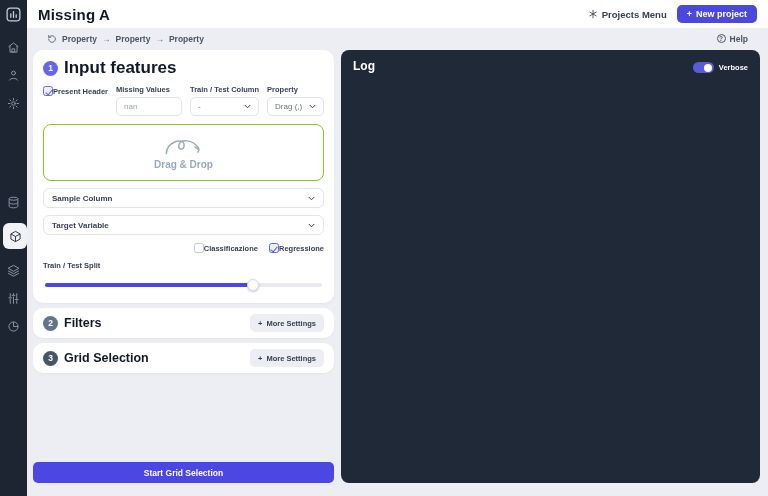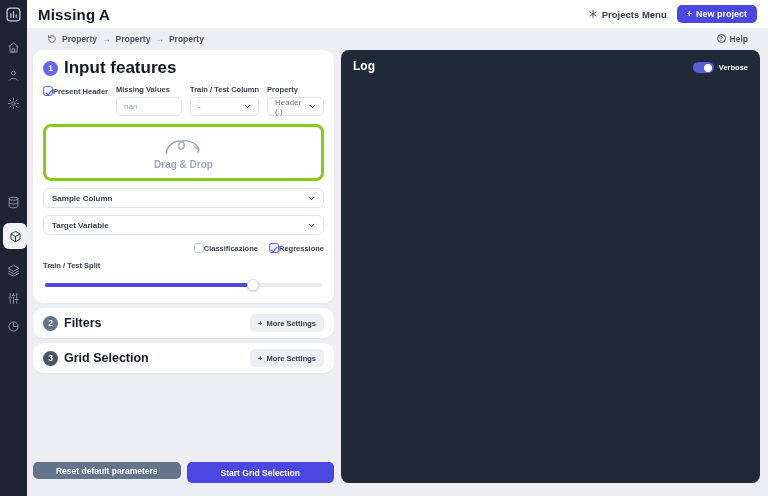--- a/index.html
+++ b/index.html
@@ -45,21 +45,21 @@
   .field-label { font-size:7.5px; font-weight:bold; color:#374151; margin-bottom:3px; white-space:nowrap; }
   .checkbox-line { display:flex; align-items:center; cursor:pointer; }
   .cbx { width:10px; height:10px; border:1px solid #c3c9d6; border-radius:2.5px; background:#fff; position:relative; flex:none; }
   .cbx.checked { border-color:#6366f1; background:#eef0fe; }
   .cbx.checked::after { content:""; position:absolute; left:2.5px; top:0.5px; width:3px; height:6px; border:solid #5a5bd8; border-width:0 1.5px 1.5px 0; transform:rotate(40deg); }
   .cbx-label { font-size:7.5px; font-weight:bold; color:#374151; white-space:nowrap; }
   .tinput { width:66px; height:19px; border:1px solid #e0e4eb; border-radius:5px; padding:0 7px; font-size:8px; color:#9ca3af; font-family:inherit; background:#fff; }
   .tselect { height:19px; border:1px solid #e0e4eb; border-radius:5px; padding:0 7px; font-size:8px; color:#6b7280; background:#fff; display:flex; align-items:center; justify-content:space-between; cursor:pointer; }
   .chev { width:7px; height:5px; flex:none; margin-left:6px; color:#374151; }
 
-  .dropzone { margin-top:8px; border:3px solid #84cc16; border-radius:8px; height:57px; display:flex; flex-direction:column; align-items:center; justify-content:center; cursor:pointer; }
+  .dropzone { margin-top:8px; border:1px solid #84cc16; border-radius:8px; height:57px; display:flex; flex-direction:column; align-items:center; justify-content:center; cursor:pointer; }
   .dropzone svg { width:44px; height:22px; color:#9aa8bf; }
   .dropzone-label { font-size:10px; font-weight:bold; color:#9aa8bf; margin-top:1px; }
 
   .wide-select { margin-top:7px; height:20px; border:1px solid #e0e4eb; border-radius:6px; padding:0 8px; font-size:8px; font-weight:bold; color:#374151; background:#fff; display:flex; align-items:center; justify-content:space-between; cursor:pointer; }
 
   .task-row { display:flex; gap:11px; margin-top:8px;justify-content:flex-end; }
   .split-label { font-size:7.5px; font-weight:bold; color:#374151; margin-top:8px; }
   .slider { position:relative; margin:9px 2px 4px 2px; height:12px; display:flex; align-items:center; cursor:pointer; }
   .slider-track { width:100%; height:4px; border-radius:2px; background:#e8eaf0; }
   .slider-fill { position:absolute; left:0; height:4px; border-radius:2px; background:#4a47e2; }
@@ -214,21 +214,21 @@
           <div class="tselect">
             <span>-</span>
             <svg class="chev" viewBox="0 0 14 9" fill="none" stroke="currentColor" stroke-width="2" stroke-linecap="round">
                 <path d="M2 2l5 5 5-5"></path>
               </svg>
           </div>
         </div>
         <div class="field" style="width:76px;">
           <span class="field-label">Property</span>
           <div class="tselect">
-            <span>Header (,)</span>
+            <span>Drag (,)</span>
             <svg class="chev" viewBox="0 0 14 9" fill="none" stroke="currentColor" stroke-width="2" stroke-linecap="round">
                 <path d="M2 2l5 5 5-5"></path>
               </svg>
           </div>
         </div>
       </div>
 
       <div class="dropzone">
         <svg viewBox="0 0 60 30" fill="none" stroke="currentColor" stroke-width="2" stroke-linecap="round" stroke-linejoin="round">
           <path d="M6 24 C6 8 28 2 30 11 C32 19 21 21 23 12 C25 3 43 5 50 17"></path>
@@ -288,21 +288,20 @@
       </div>
       <button class="btn-more">
         <span>+</span>
         <span>More Settings</span>
       </button>
     </div>
 
     <div class="spacer"></div>
 
     <div class="footer-row">
-      <button class="btn-reset">Reset default parameters</button>
       <button class="btn-start">Start Grid Selection</button>
     </div>
   </div>
 
   <div class="log-panel">
     <div class="log-head">
       <div class="log-title">Log</div>
       <div class="verbose">
         <div class="toggle on" id="verbose-toggle">
           <div class="toggle-knob"></div>

